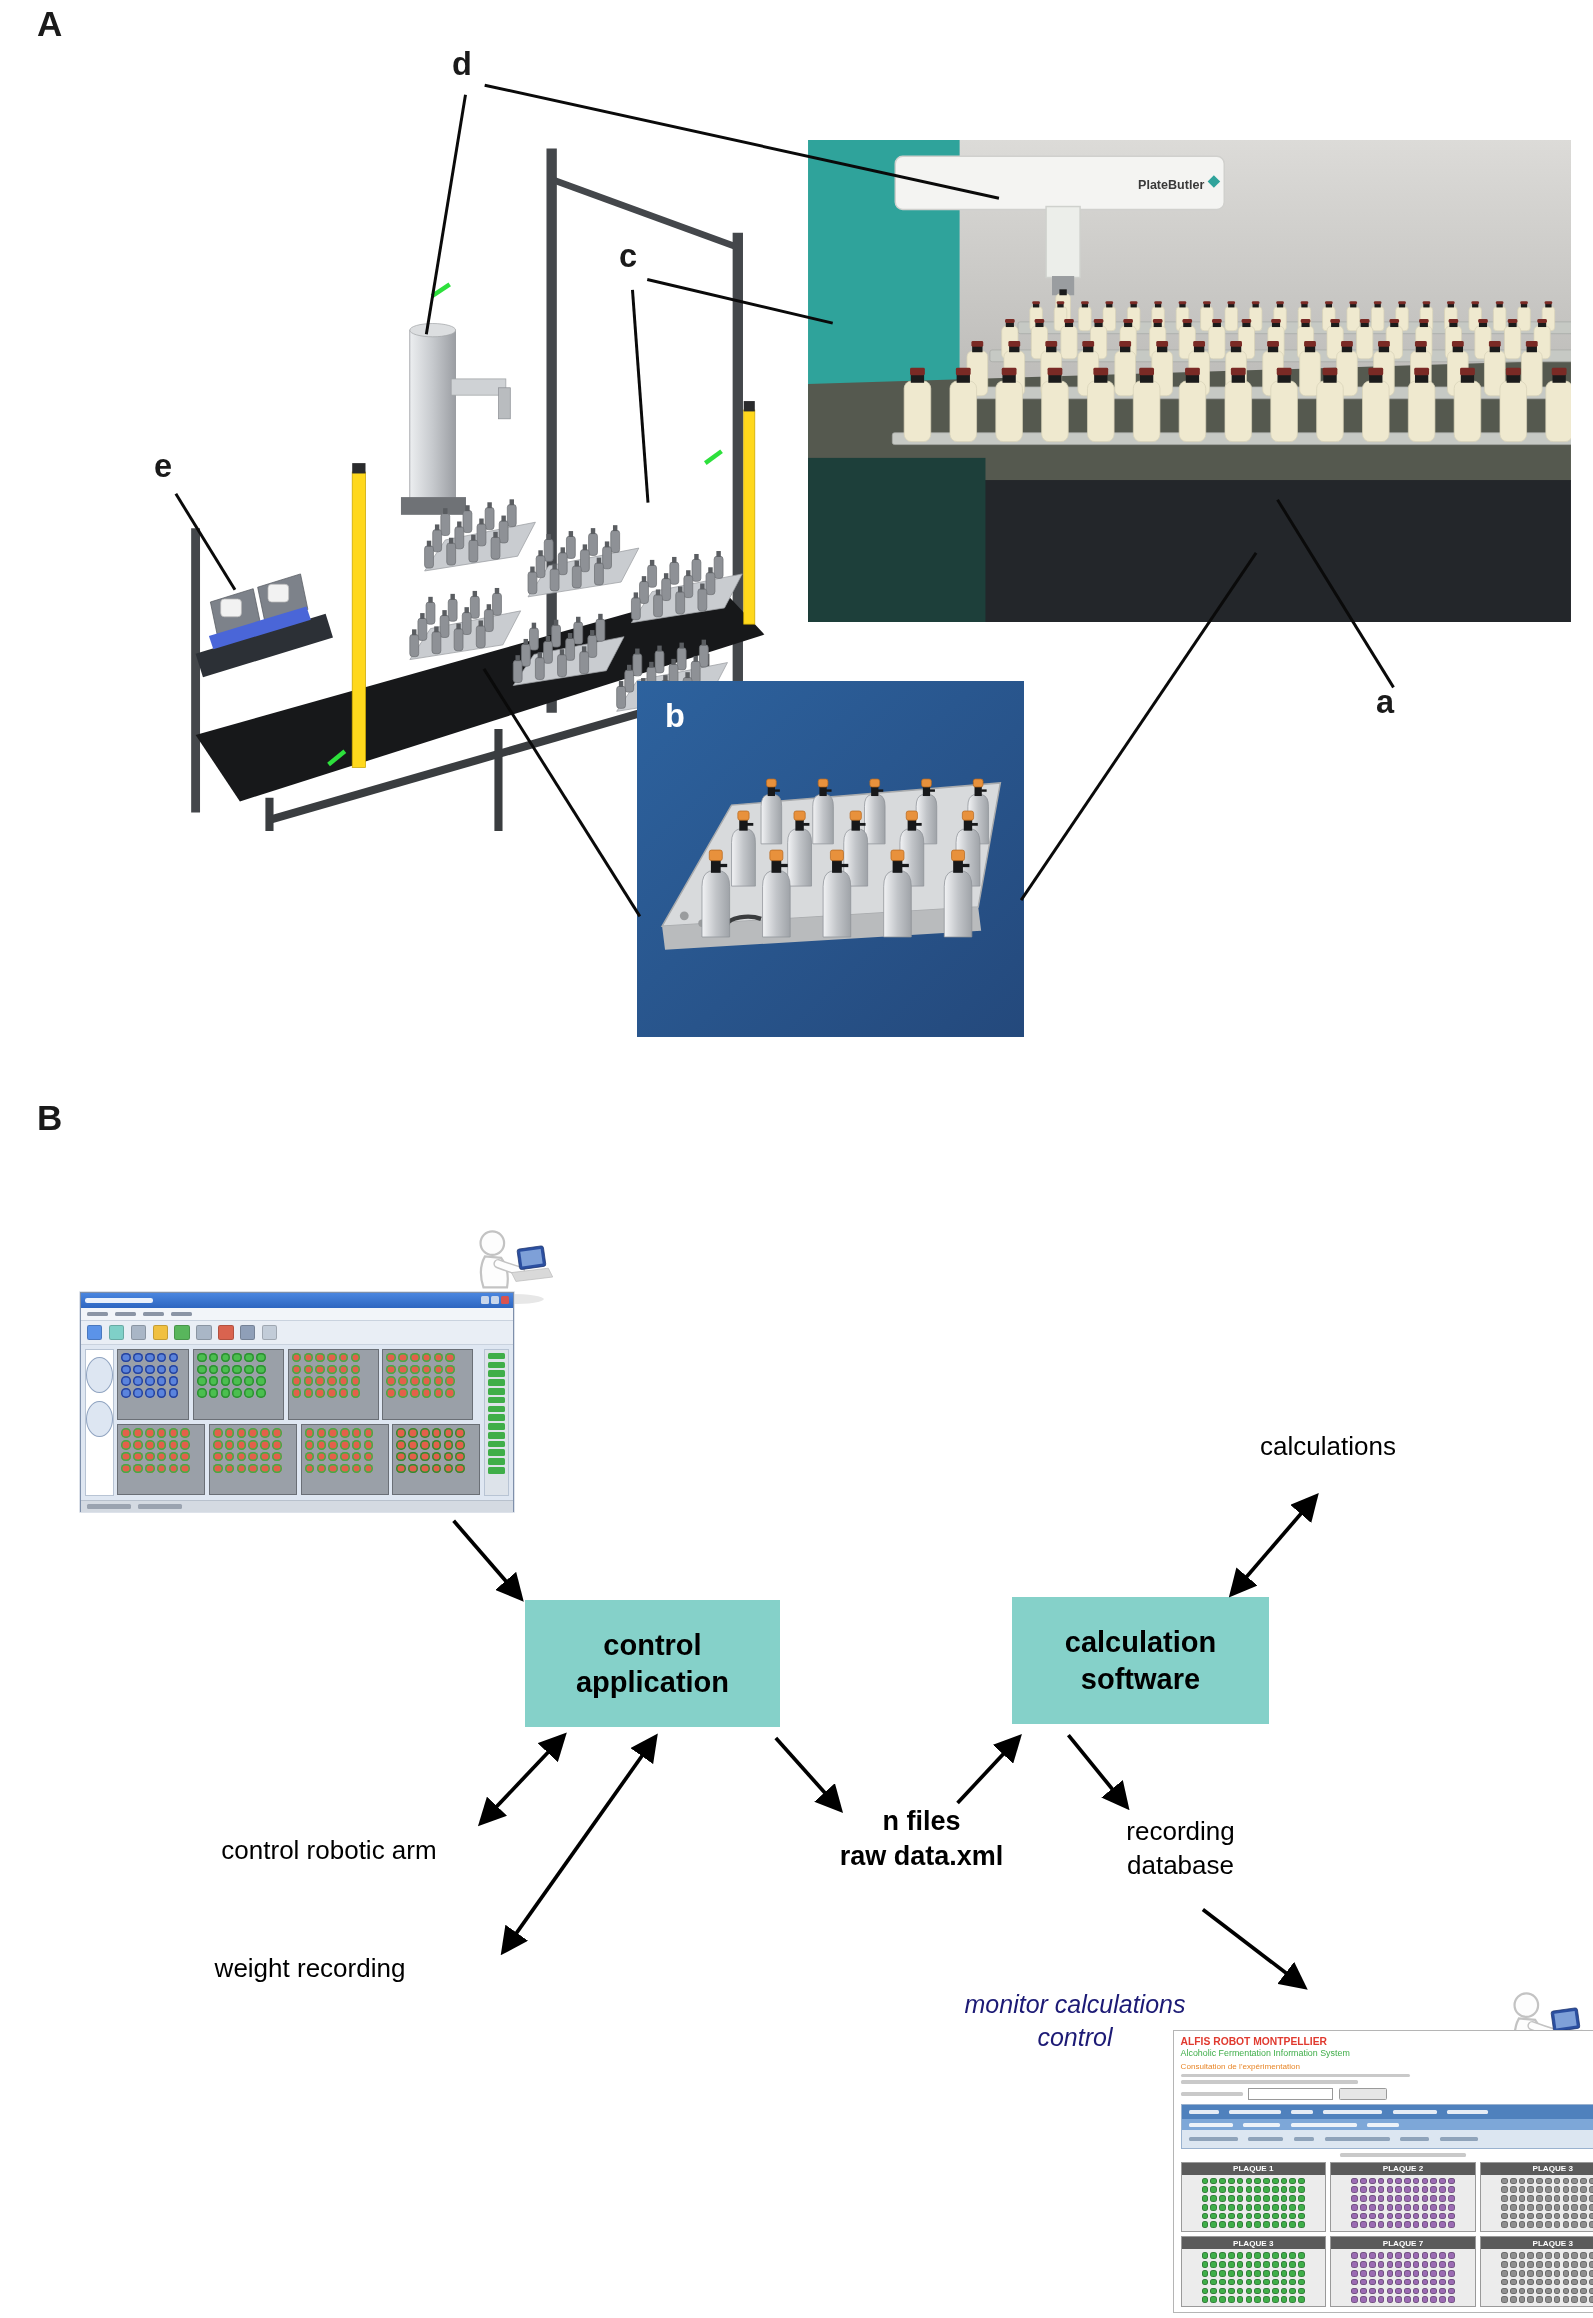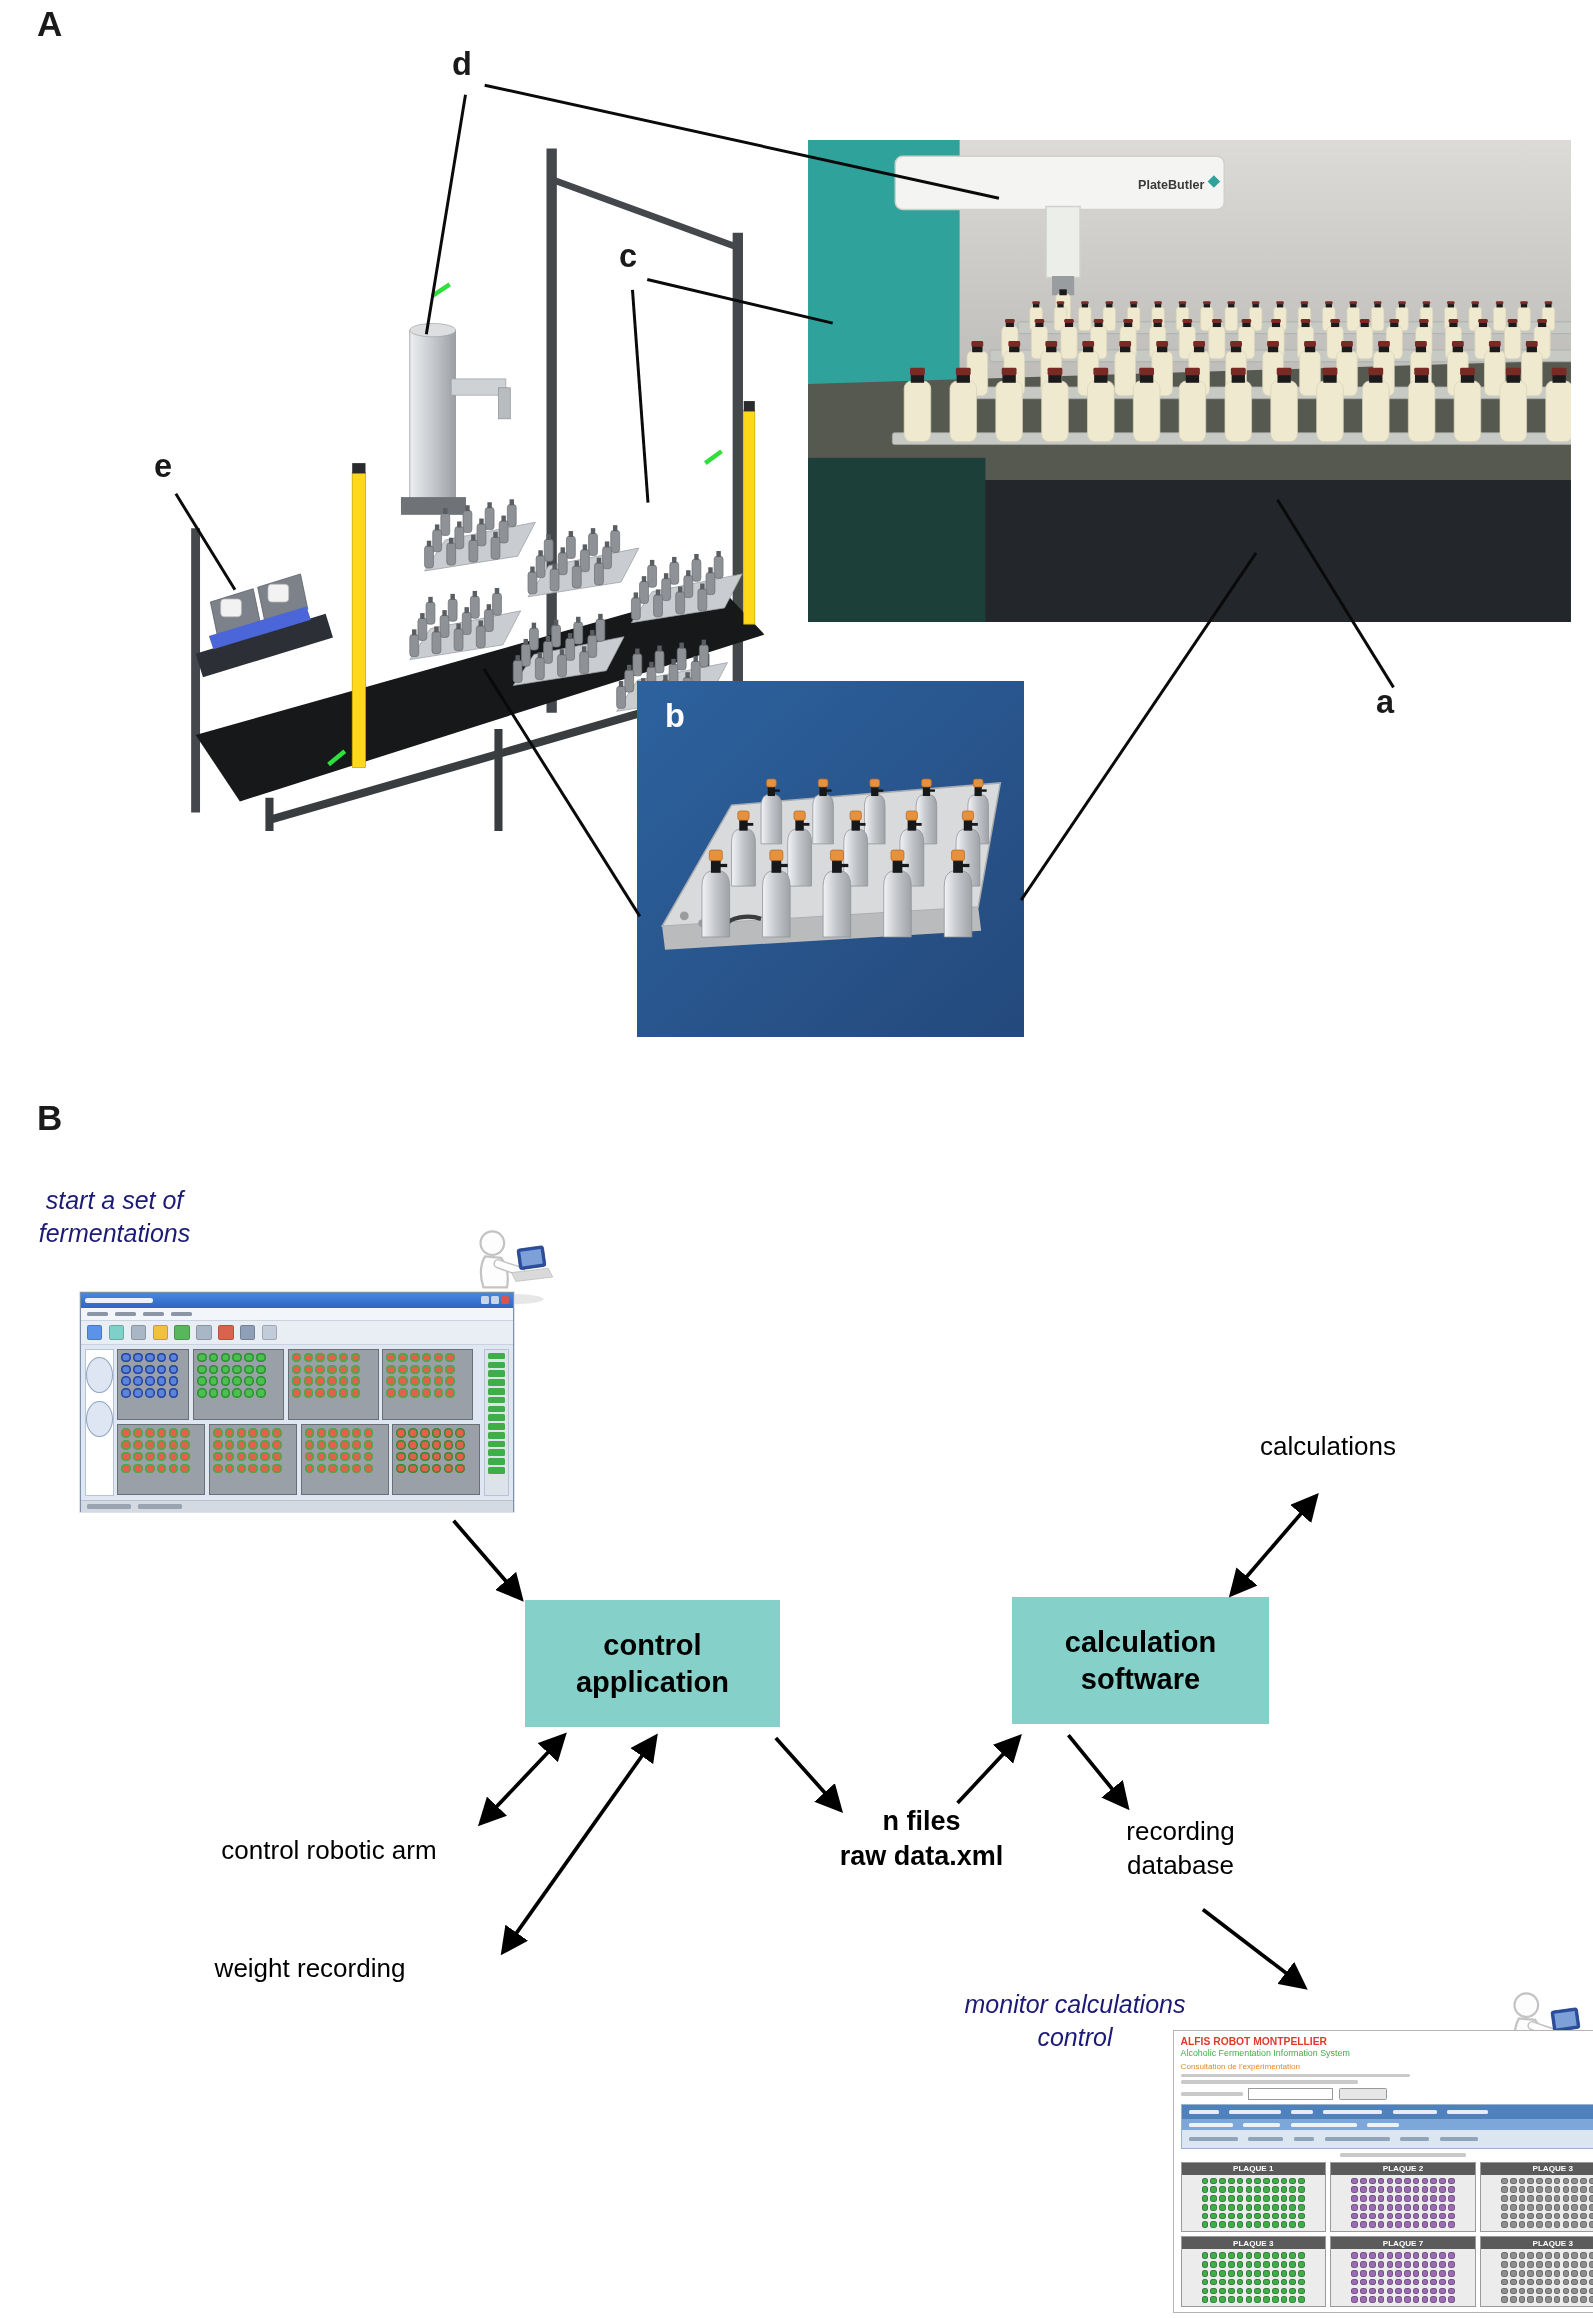--- a/index.html
+++ b/index.html
@@ -612,24 +612,20 @@
         <rect x="343.9" y="228.9" width="17.6" height="14.3" rx="3" fill="#e8913c" stroke="#b86a20"></rect>
         <path d="M 416 346.6 L 416 278.4 Q 416 260.8 426.472 257.5 L 442.928 257.5 Q 453.4 260.8 453.4 278.4 L 453.4 346.6 Z" fill="url(#silverg)" stroke="#8d9196" stroke-width="1"></path>
         <rect x="428.09999999999997" y="242.1" width="13.200000000000001" height="17.6" fill="#17181a"></rect>
         <rect x="440.2" y="247.6" width="9.9" height="4.4" fill="#17181a"></rect>
         <rect x="425.9" y="228.9" width="17.6" height="14.3" rx="3" fill="#e8913c" stroke="#b86a20"></rect>
       </g>
   </svg>
 
   <span class="label panelLetter" style="left:37px;top:1098px;">B</span>
 
-  <div class="note" style="left:0px;top:1184px;width:229px;">
-    <div>start a set of</div>
-    <div>fermentations</div>
-  </div>
 
   <svg class="abs" style="left:464px;top:1224px;z-index:3;" width="92" height="81" viewBox="0 0 124 110">
     <ellipse cx="62" cy="102" rx="46" ry="7" fill="#e7e7e7"></ellipse>
     <circle cx="38" cy="26" r="16" fill="#fdfdfd" stroke="#c3c3c3" stroke-width="3"></circle>
     <path d="M28 44 Q18 62 26 86 L58 86 Q62 62 50 46 Z" fill="#fdfdfd" stroke="#c3c3c3" stroke-width="3"></path>
     <path d="M46 54 Q62 60 76 64" stroke="#c3c3c3" stroke-width="13" fill="none" stroke-linecap="round"></path>
     <path d="M46 54 Q62 60 76 64" stroke="#fdfdfd" stroke-width="9" fill="none" stroke-linecap="round"></path>
     <g transform="rotate(-8 90 52)">
       <rect x="74" y="32" width="36" height="28" rx="3" fill="#2b4fa0" stroke="#1c3570"></rect>
       <rect x="78" y="36" width="28" height="20" fill="#7ea0d8"></rect>

